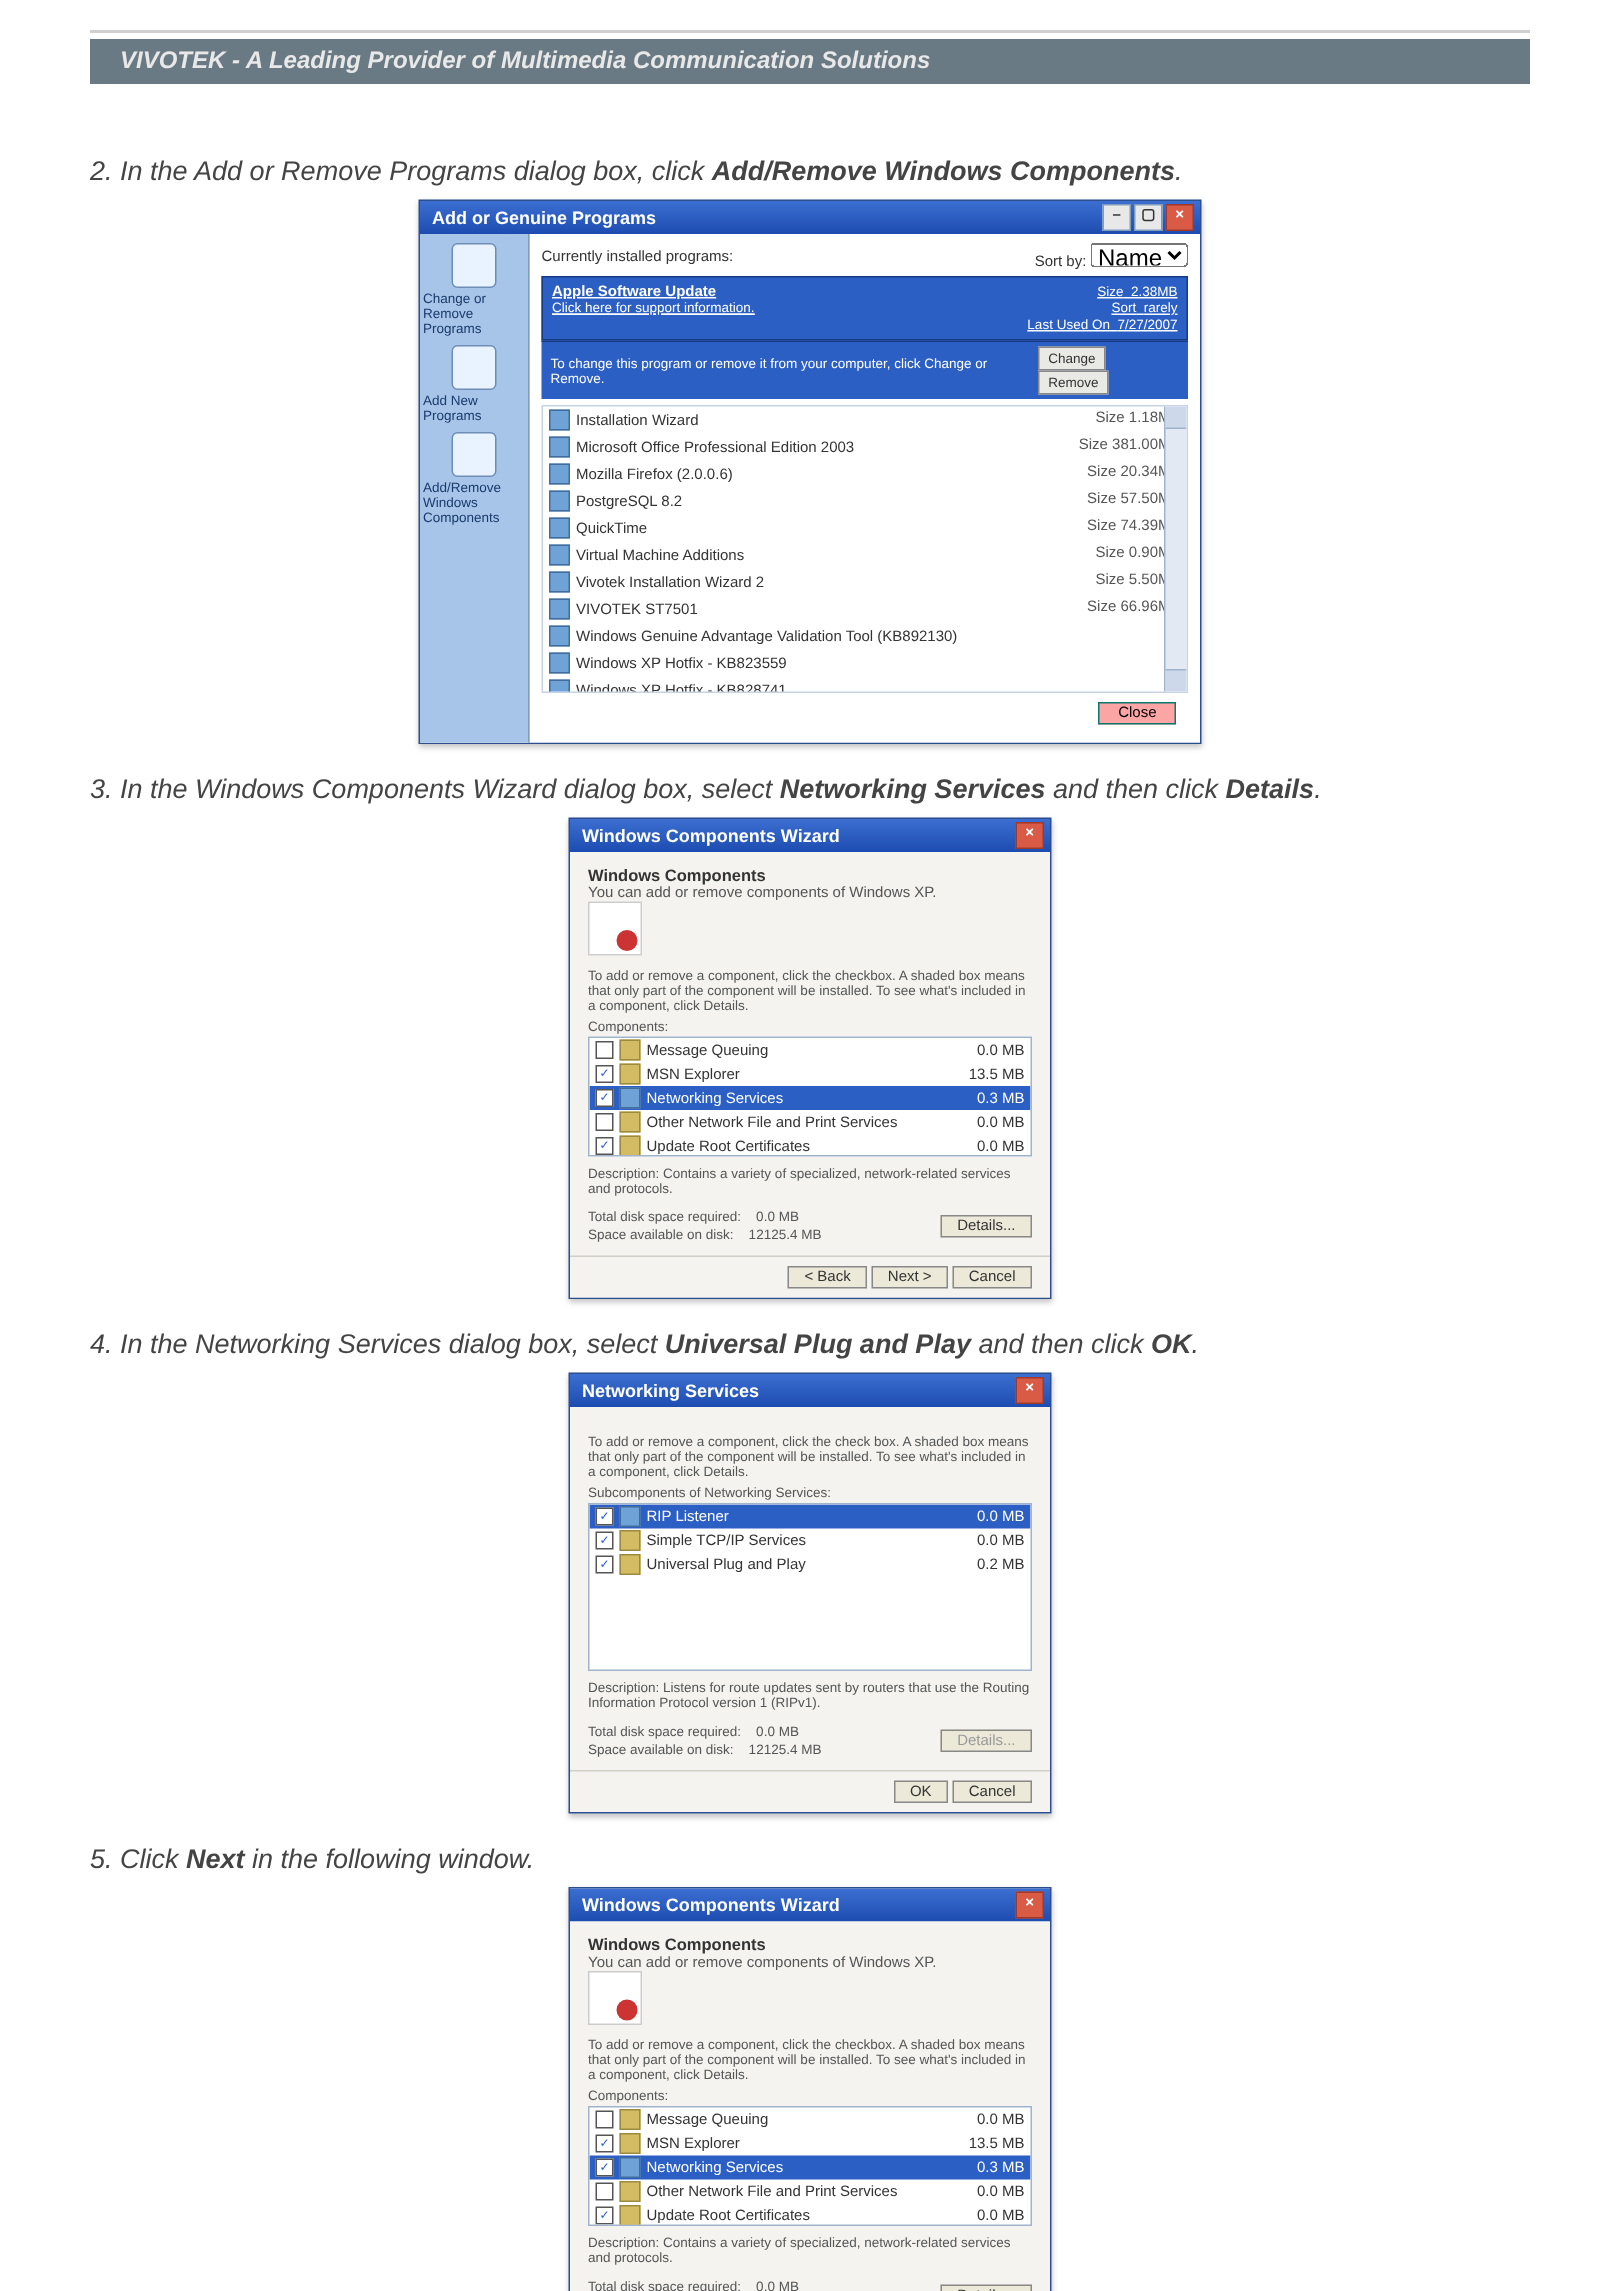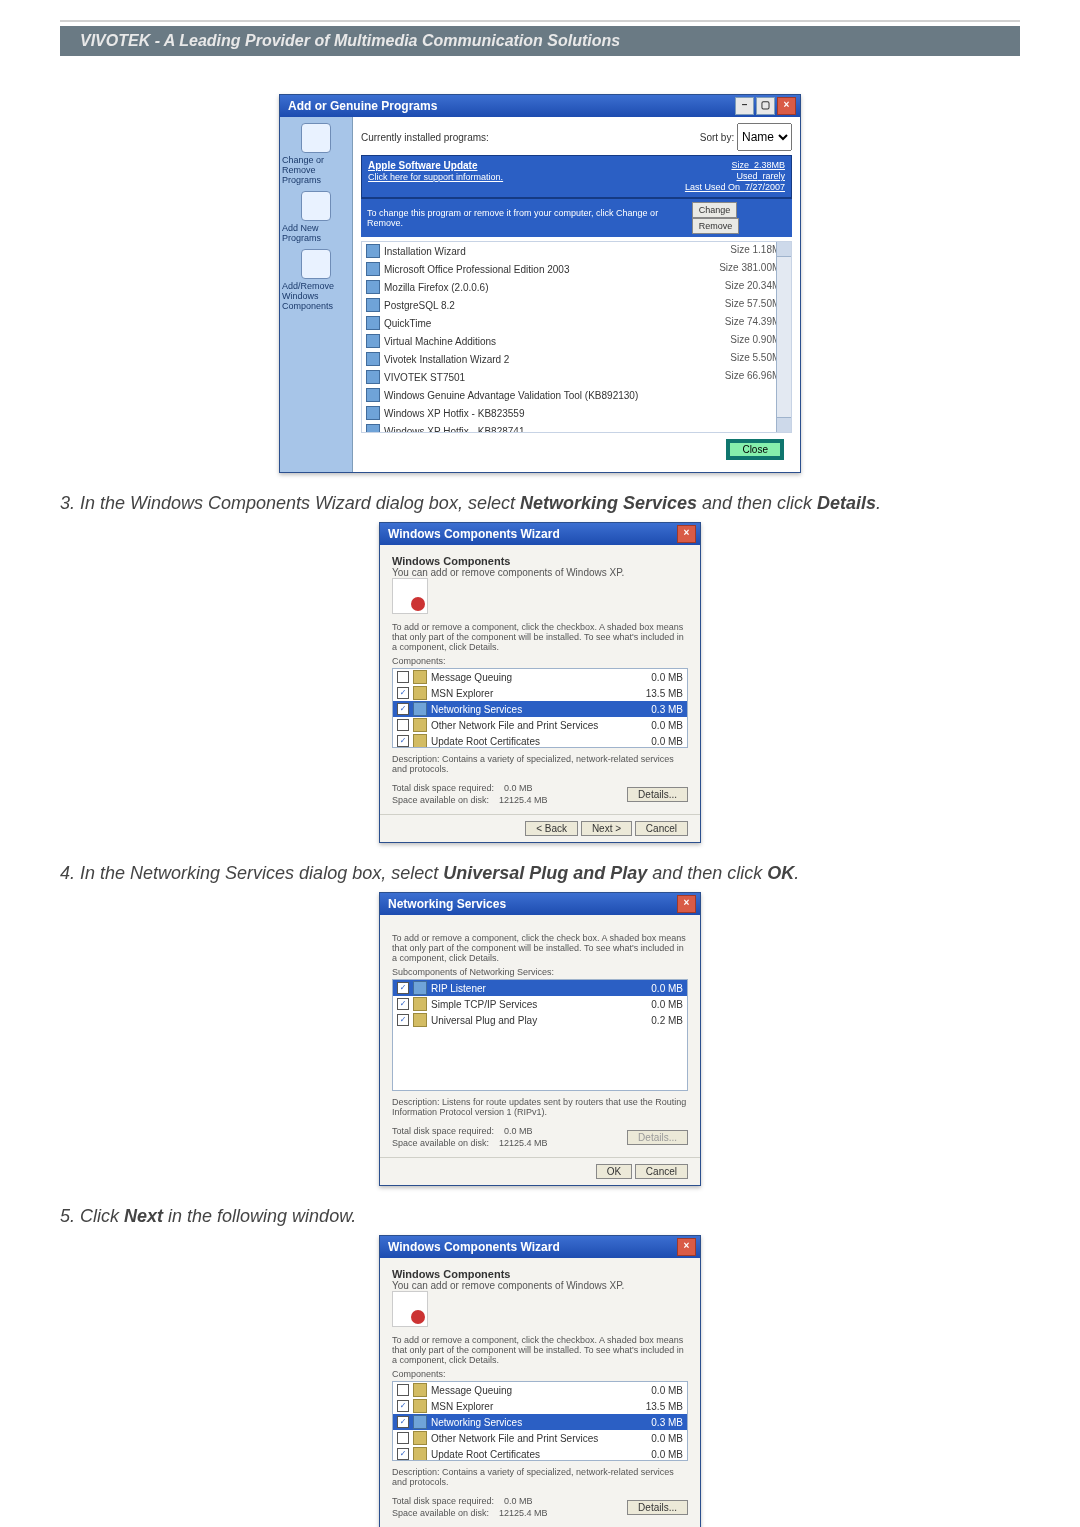--- a/index.html
+++ b/index.html
@@ -90,21 +90,21 @@
   .arp-side-item { text-align:left; font-size:9px; line-height:10px; }
   .arp-side-icon {
     width:28px; height:28px;
     background:#e9f2ff;
     border:1px solid #6f8db7;
     border-radius:4px;
     margin:0 auto 2px auto;
   }
   .arp-main { flex:1; padding:6px 8px; font-size:10px; }
   .arp-toprow { display:flex; justify-content:space-between; align-items:center; margin-bottom:4px; }
-  .arp-sort select { font-size:12px; height:28px; }
+  .arp-sort select { font-size:16px; height:16px; }
   .arp-blue-sel {
     background:#2b5fc4; color:#fff; padding:4px 6px; border:1px solid #153a84;
     display:flex; justify-content:space-between; align-items:flex-start;text-decoration:underline;
   }
   .arp-blue-left a { color:#fff; text-decoration:underline; font-size:9px; }
   .arp-blue-right { font-size:9px; text-align:right; line-height:11px; }
   .arp-subbar {
     background:#2b5fc4; color:#fff; font-size:9px; padding:3px 6px;
     display:flex; justify-content:space-between; align-items:center;
     border-top:1px solid #153a84;
@@ -119,21 +119,21 @@
     position:relative;
   }
   .arp-row { display:flex; justify-content:space-between; padding:2px 4px; font-size:10px; }
   .arp-row-left { display:flex; align-items:center; gap:4px; }
   .arp-row-icon { width:12px; height:12px; background:#6fa3d8; border:1px solid #416c9c; }
   .arp-size { color:#555; font-size:10px; min-width:72px; text-align:right; }
   .arp-scroll { position:absolute; right:0; top:0; bottom:0; width:14px; background:#e3e9f2; border-left:1px solid #9fb3cc; }
   .arp-scroll-up, .arp-scroll-dn { height:14px; background:#cdd9ea; border-bottom:1px solid #9fb3cc; }
   .arp-scroll-dn { border-top:1px solid #9fb3cc; border-bottom:none; position:absolute; bottom:0; left:0; right:0; }
   .arp-closebar { text-align:right; padding:6px 8px; }
-  .arp-closebar button { font-size:10px; padding:1px 12px; background:#86efac; border:4px solid #0f766e;margin-left:36px; }
+  .arp-closebar button { font-size:10px; padding:1px 12px; background:#fca5a5; border:1px solid #0f766e;margin-left:36px; }
 
   
   .wiz { width:320px; }
   .wiz-inner { padding:10px 12px 8px 12px; font-size:10px; color:#333; }
   .wiz-h { display:flex; justify-content:space-between; align-items:flex-start;flex-direction:column; }
   .wiz-h-left b { font-size:11px; display:block; }
   .wiz-h-icon { width:34px; height:34px; background:#fff; border:1px solid #ccc; position:relative; }
   .wiz-h-icon::after {
     content:""; position:absolute; right:2px; bottom:2px; width:14px; height:14px;
     background:#c33; border-radius:50%;
@@ -163,20 +163,23 @@
 <body>
 
 <div class="page">
   <div class="top-rule"></div>
   <div class="header-bar">
     <span>VIVOTEK - A Leading Provider of Multimedia Communication Solutions</span>
   </div>
 
   <div class="content">
 
+    <p class="step">
+      <span>2. In the Add or Remove Programs dialog box, click </span><span class="bold">Add/Remove Windows Components</span><span>.</span>
+    </p>
 
     <div class="figwrap">
       <div class="xp-window arp">
         <div class="xp-titlebar">
           <span class="xp-title">Add or Genuine Programs</span>
           <span class="xp-ctrls">
             <span class="xp-btn">–</span>
             <span class="xp-btn">▢</span>
             <span class="xp-btn close">×</span>
           </span>
@@ -205,21 +208,21 @@
               </span>
             </div>
 
             <div class="arp-blue-sel">
               <div class="arp-blue-left">
                 <b>Apple Software Update</b><br>
                 <a href="#">Click here for support information.</a>
               </div>
               <div class="arp-blue-right">
                 <span>Size</span>&nbsp;&nbsp;<span>2.38MB</span><br>
-                <span>Used</span>&nbsp;&nbsp;<span>rarely</span><br>
+                <span>Sort</span>&nbsp;&nbsp;<span>rarely</span><br>
                 <span>Last Used On</span>&nbsp;&nbsp;<span>7/27/2007</span>
               </div>
             </div>
             <div class="arp-subbar">
               <span>To change this program or remove it from your computer, click Change or Remove.</span>
               <span>
                 <button>Change</button>
                 <button>Remove</button>
               </span>
             </div>

